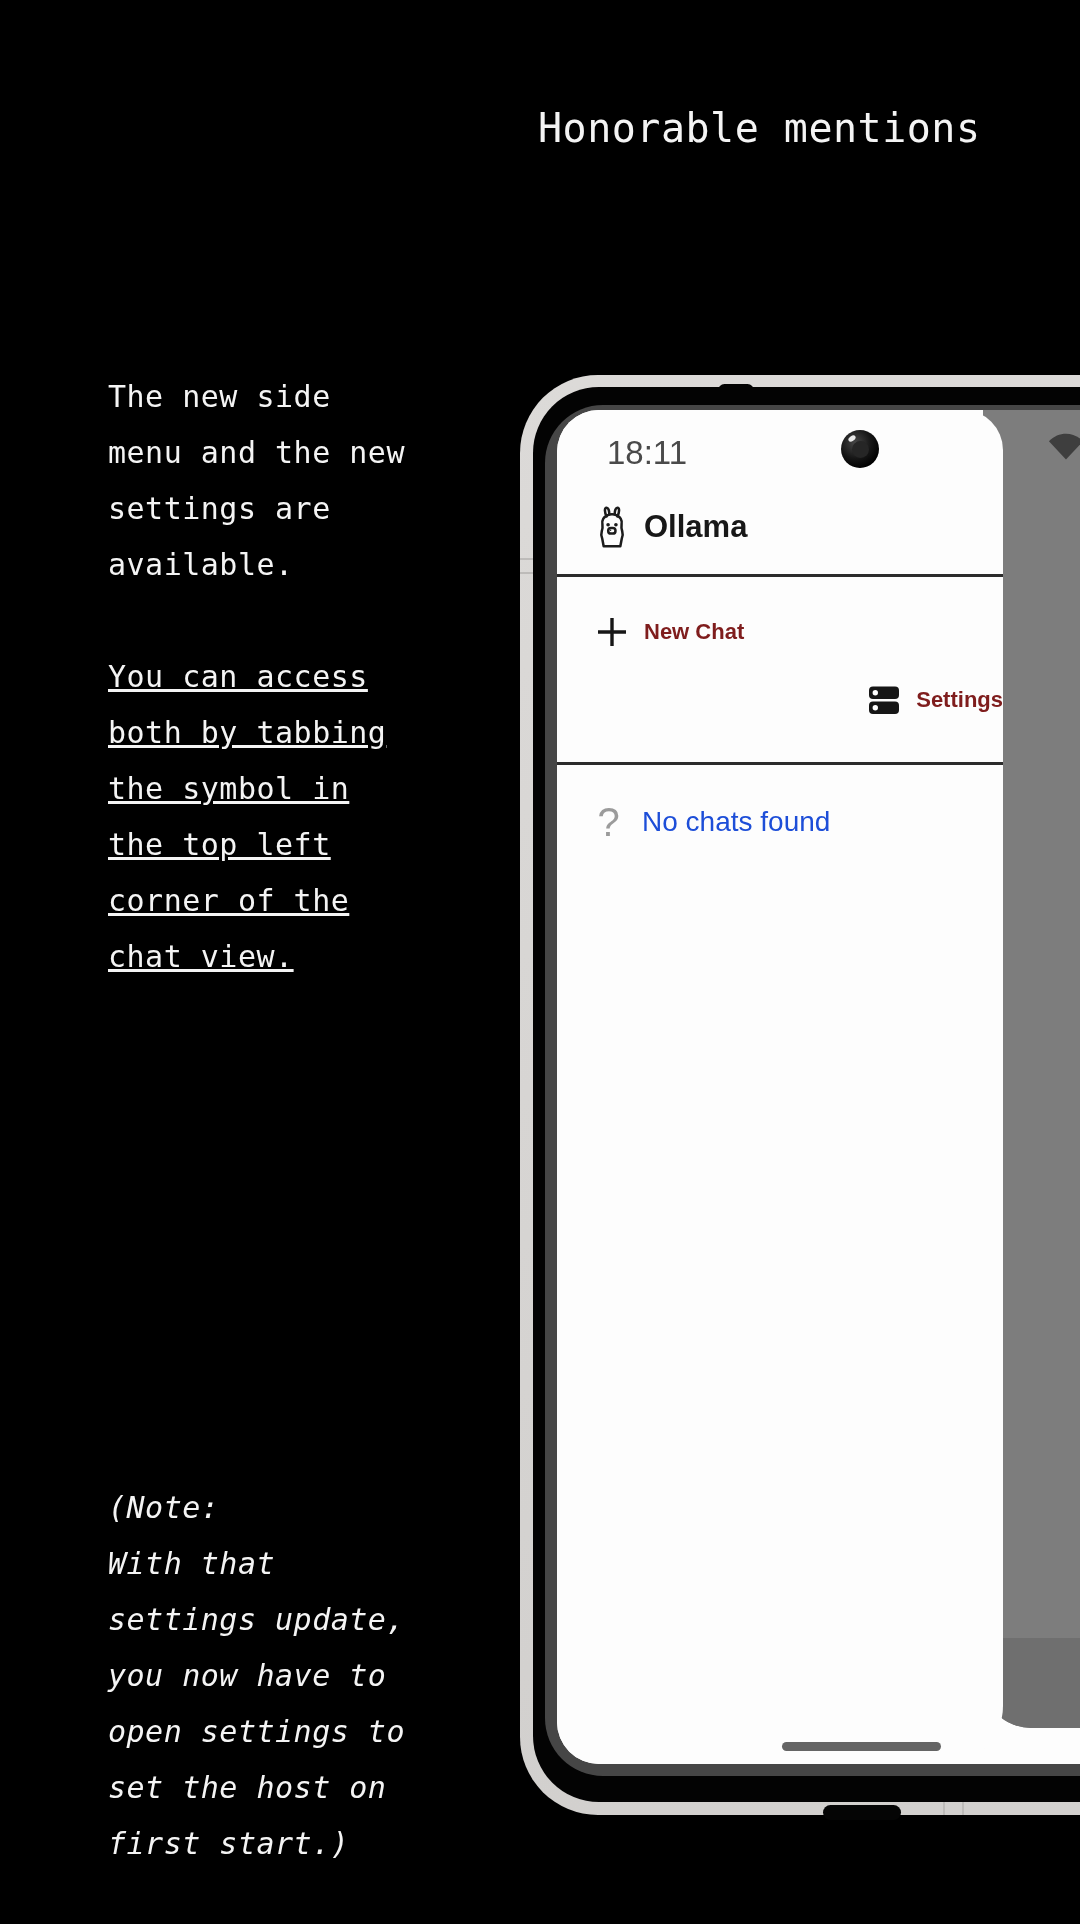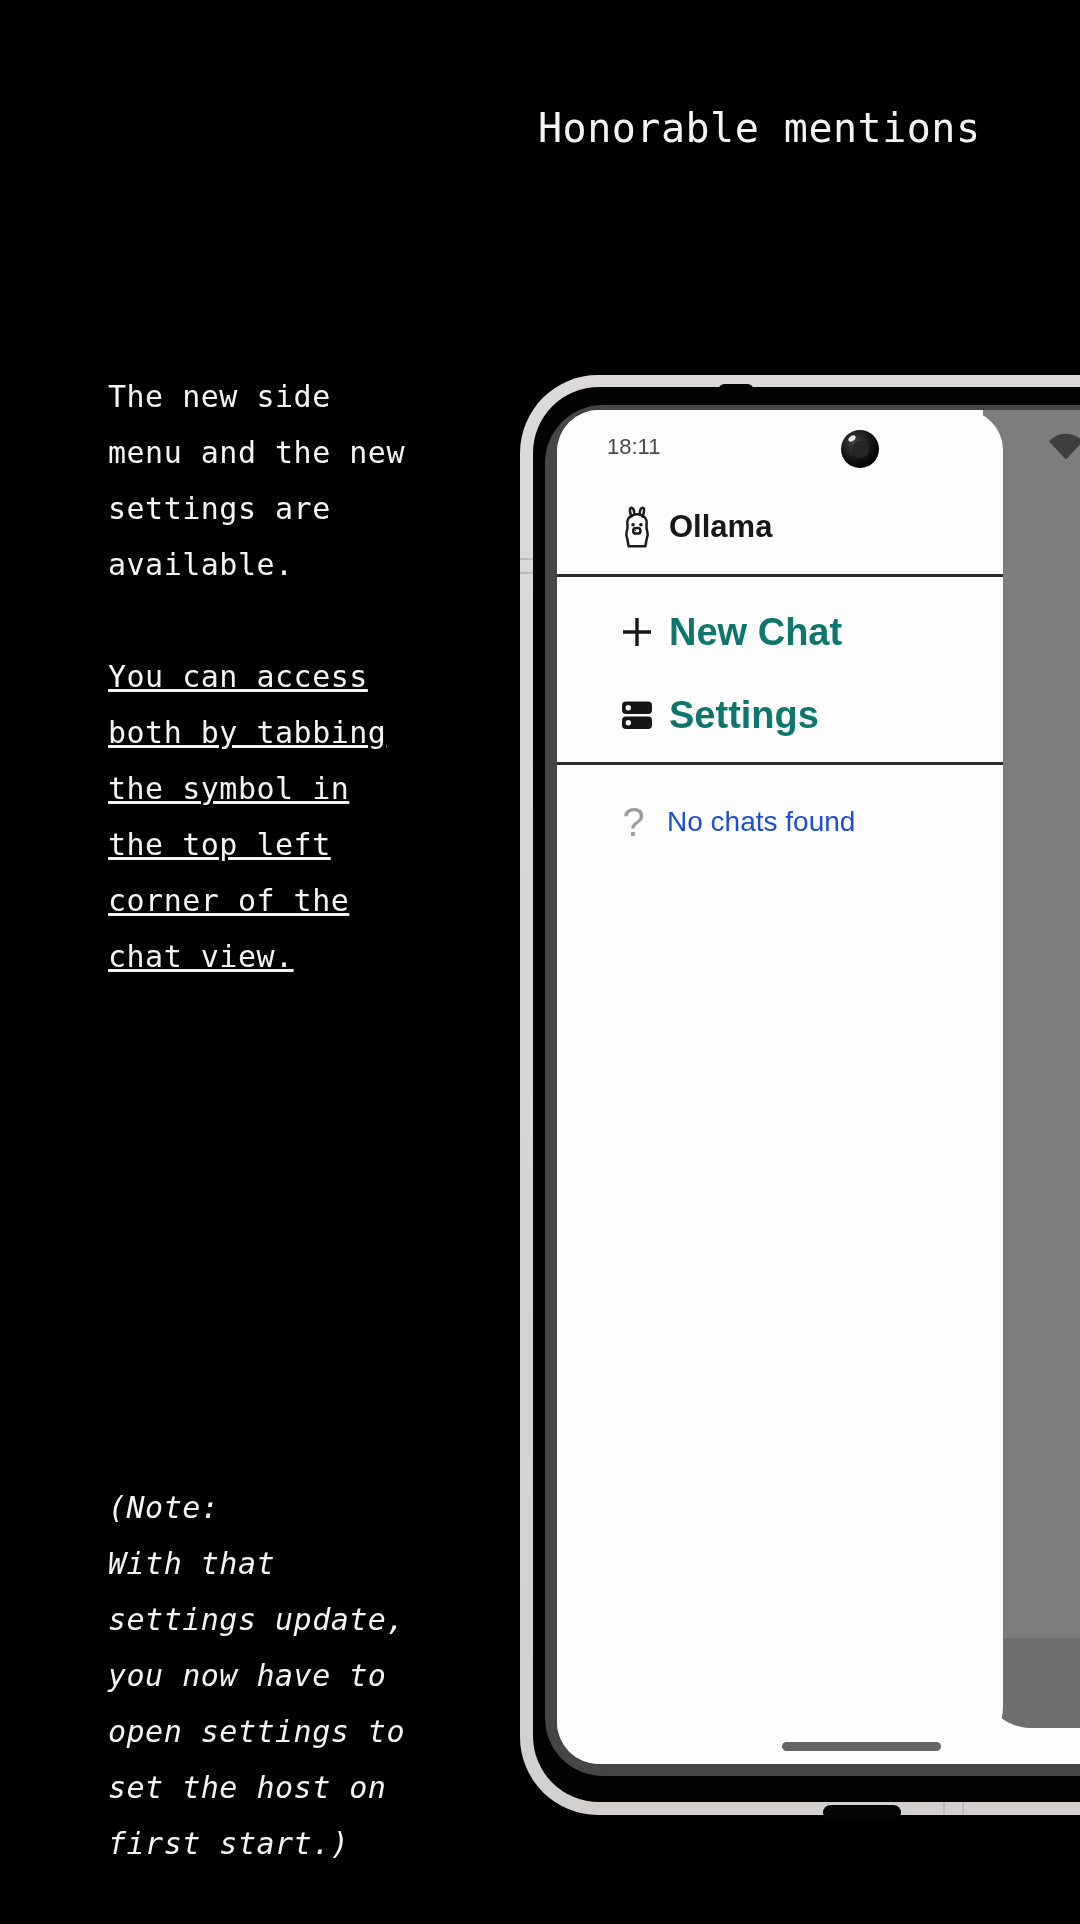--- a/index.html
+++ b/index.html
@@ -74,49 +74,49 @@
   
   .drawer {
     position:absolute; left:0; top:0; bottom:0; width:446px;
     background:#fdfdfd;
     border-radius:0 40px 58px 0;
   }
 
   .status-time {
     position:absolute; left:50px; top:24px;
     font-family:"Liberation Sans", sans-serif;
-    font-size:22px; font-weight:500; color:#4a4a4a;
+    font-size:33px; font-weight:500; color:#4a4a4a;
   }
   .camera {
     position:absolute; left:284px; top:20px; width:38px; height:38px;
     border-radius:50%;
     background:radial-gradient(circle at 38% 34%, #474747 0%, #161616 45%, #000 75%);
   }
   .camera::after {
     content:""; position:absolute; left:7px; top:6px; width:8px; height:5px;
     background:#e9e9e9; border-radius:50%; transform:rotate(-35deg);
   }
   .camera::before {
     content:""; position:absolute; left:11px; top:11px; width:17px; height:17px;
     background:#262626; border-radius:50%;
   }
 
   .row {
     position:absolute; left:0; width:100%;
     display:flex; align-items:center;
-    padding-left:61px; gap:13px;
+    padding-left:36px; gap:13px;
     font-family:"Liberation Sans", sans-serif;
   }
   .row-app     { top:82px;  height:70px; }
   .row-newchat { top:187px; height:70px; }
-  .row-settings{ top:270px; height:70px; }
+  .row-settings{ top:255px; height:70px;justify-content:flex-end; }
   .row-empty   { top:377px; height:70px; }
 
   .app-label   { font-size:31px; font-weight:700; color:#181818; }
-  .menu-label  { font-size:38px; font-weight:600; color:#0f766e; }
+  .menu-label  { font-size:22px; font-weight:600; color:#7f1d1d; }
   .muted-label { font-size:28px; font-weight:500; color:#1d4ed8; padding-left:5px; }
   .qmark { width:31px; text-align:center; font-size:40px; font-weight:500; color:#9b9b9b; }
   .icon-box { width:38px; height:44px; display:flex; align-items:center; justify-content:center; }
 
   .divider { position:absolute; left:0; width:100%; height:3px; background:#2b2b2b; }
   .divider-1 { top:164px; }
   .divider-2 { top:352px; }
 
   .nav-pill {
     position:absolute; left:225px; top:1332px; width:159px; height:9px;

